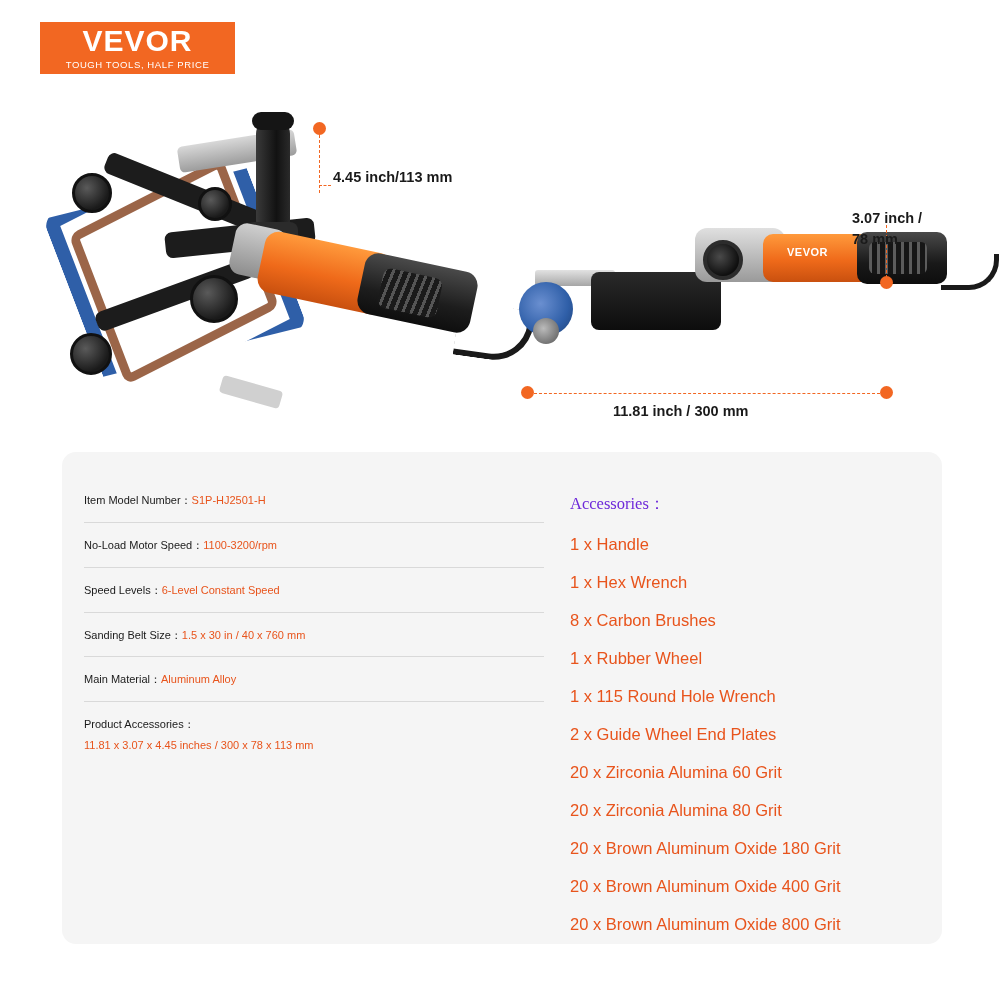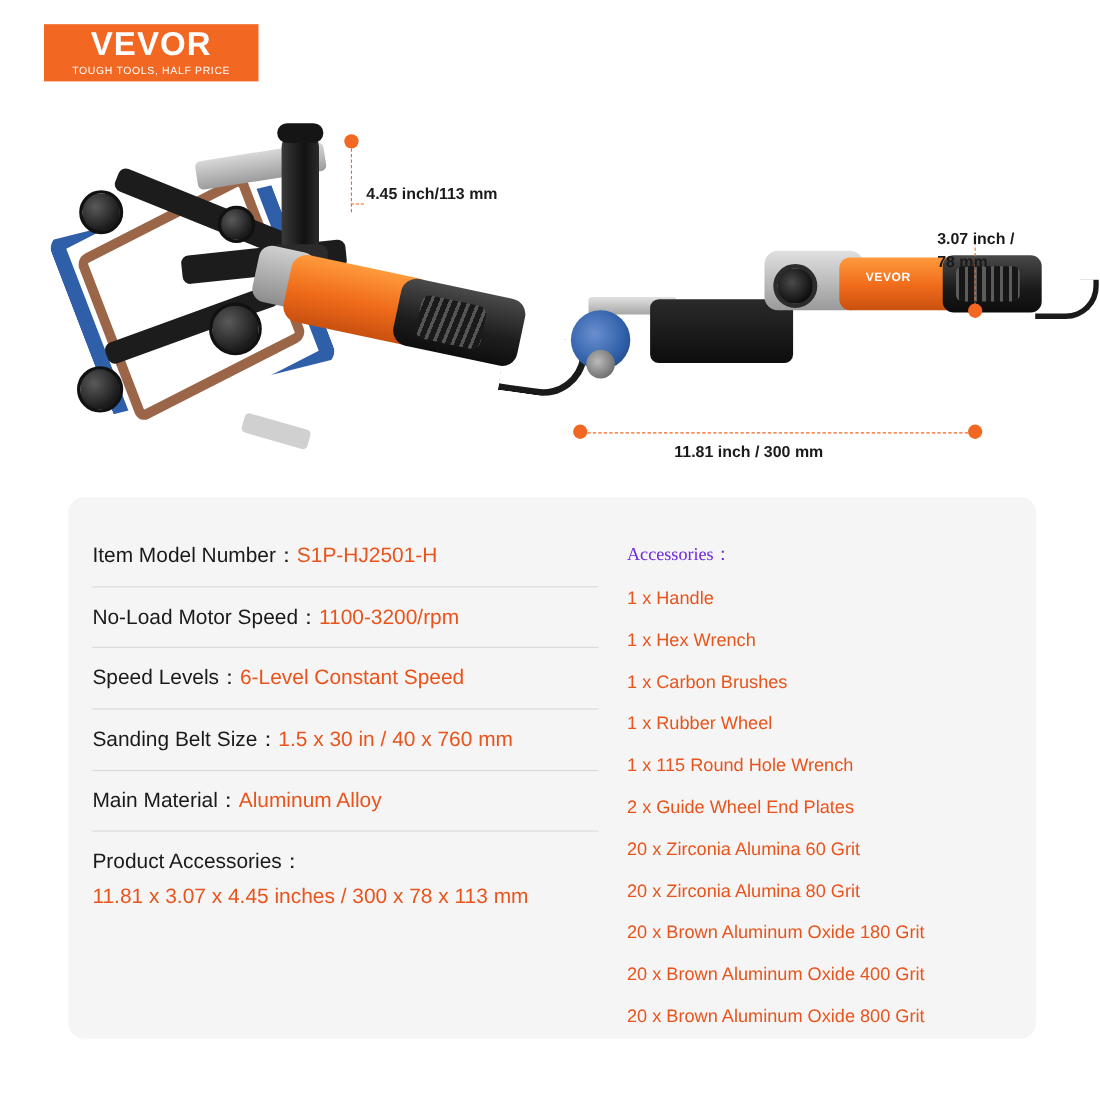--- a/index.html
+++ b/index.html
@@ -246,21 +246,21 @@
     width: 880px; height: 492px;
     background: #f5f5f5;
     border-radius: 14px;
   }
   .panel-left {
     position: absolute; left: 22px; top: 26px; width: 460px;
   }
   .spec-row {
     padding: 15px 0 14px 0;
     border-bottom: 1px solid #d9d9d9;
-    font-size: 19px;
+    font-size: 11px;
     color: #1a1a1a;
     line-height: 1.35;
   }
   .spec-row:last-child { border-bottom: none; }
   .spec-label { color: #1a1a1a; }
   .spec-value { color: #e8541c; }
   .spec-row.stacked .spec-value { display: block; margin-top: 6px; }
 
   .panel-right {
     position: absolute; left: 508px; top: 26px; width: 360px;
@@ -357,21 +357,21 @@
     </div>
     <div class="spec-row stacked">
       <span class="spec-label">Product Accessories：</span><span class="spec-value">11.81 x 3.07 x 4.45 inches / 300 x 78 x 113 mm</span>
     </div>
   </div>
 
   <div class="panel-right">
     <div class="acc-title">Accessories：</div>
     <div class="acc-item">1 x Handle</div>
     <div class="acc-item">1 x Hex Wrench</div>
-    <div class="acc-item">1 x Carbon Brushes</div>
+    <div class="acc-item">8 x Carbon Brushes</div>
     <div class="acc-item">1 x Rubber Wheel</div>
     <div class="acc-item">1 x 115 Round Hole Wrench</div>
     <div class="acc-item">2 x Guide Wheel End Plates</div>
     <div class="acc-item">20 x Zirconia Alumina 60 Grit</div>
     <div class="acc-item">20 x Zirconia Alumina 80 Grit</div>
     <div class="acc-item">20 x Brown Aluminum Oxide 180 Grit</div>
     <div class="acc-item">20 x Brown Aluminum Oxide 400 Grit</div>
     <div class="acc-item">20 x Brown Aluminum Oxide 800 Grit</div>
   </div>
 

